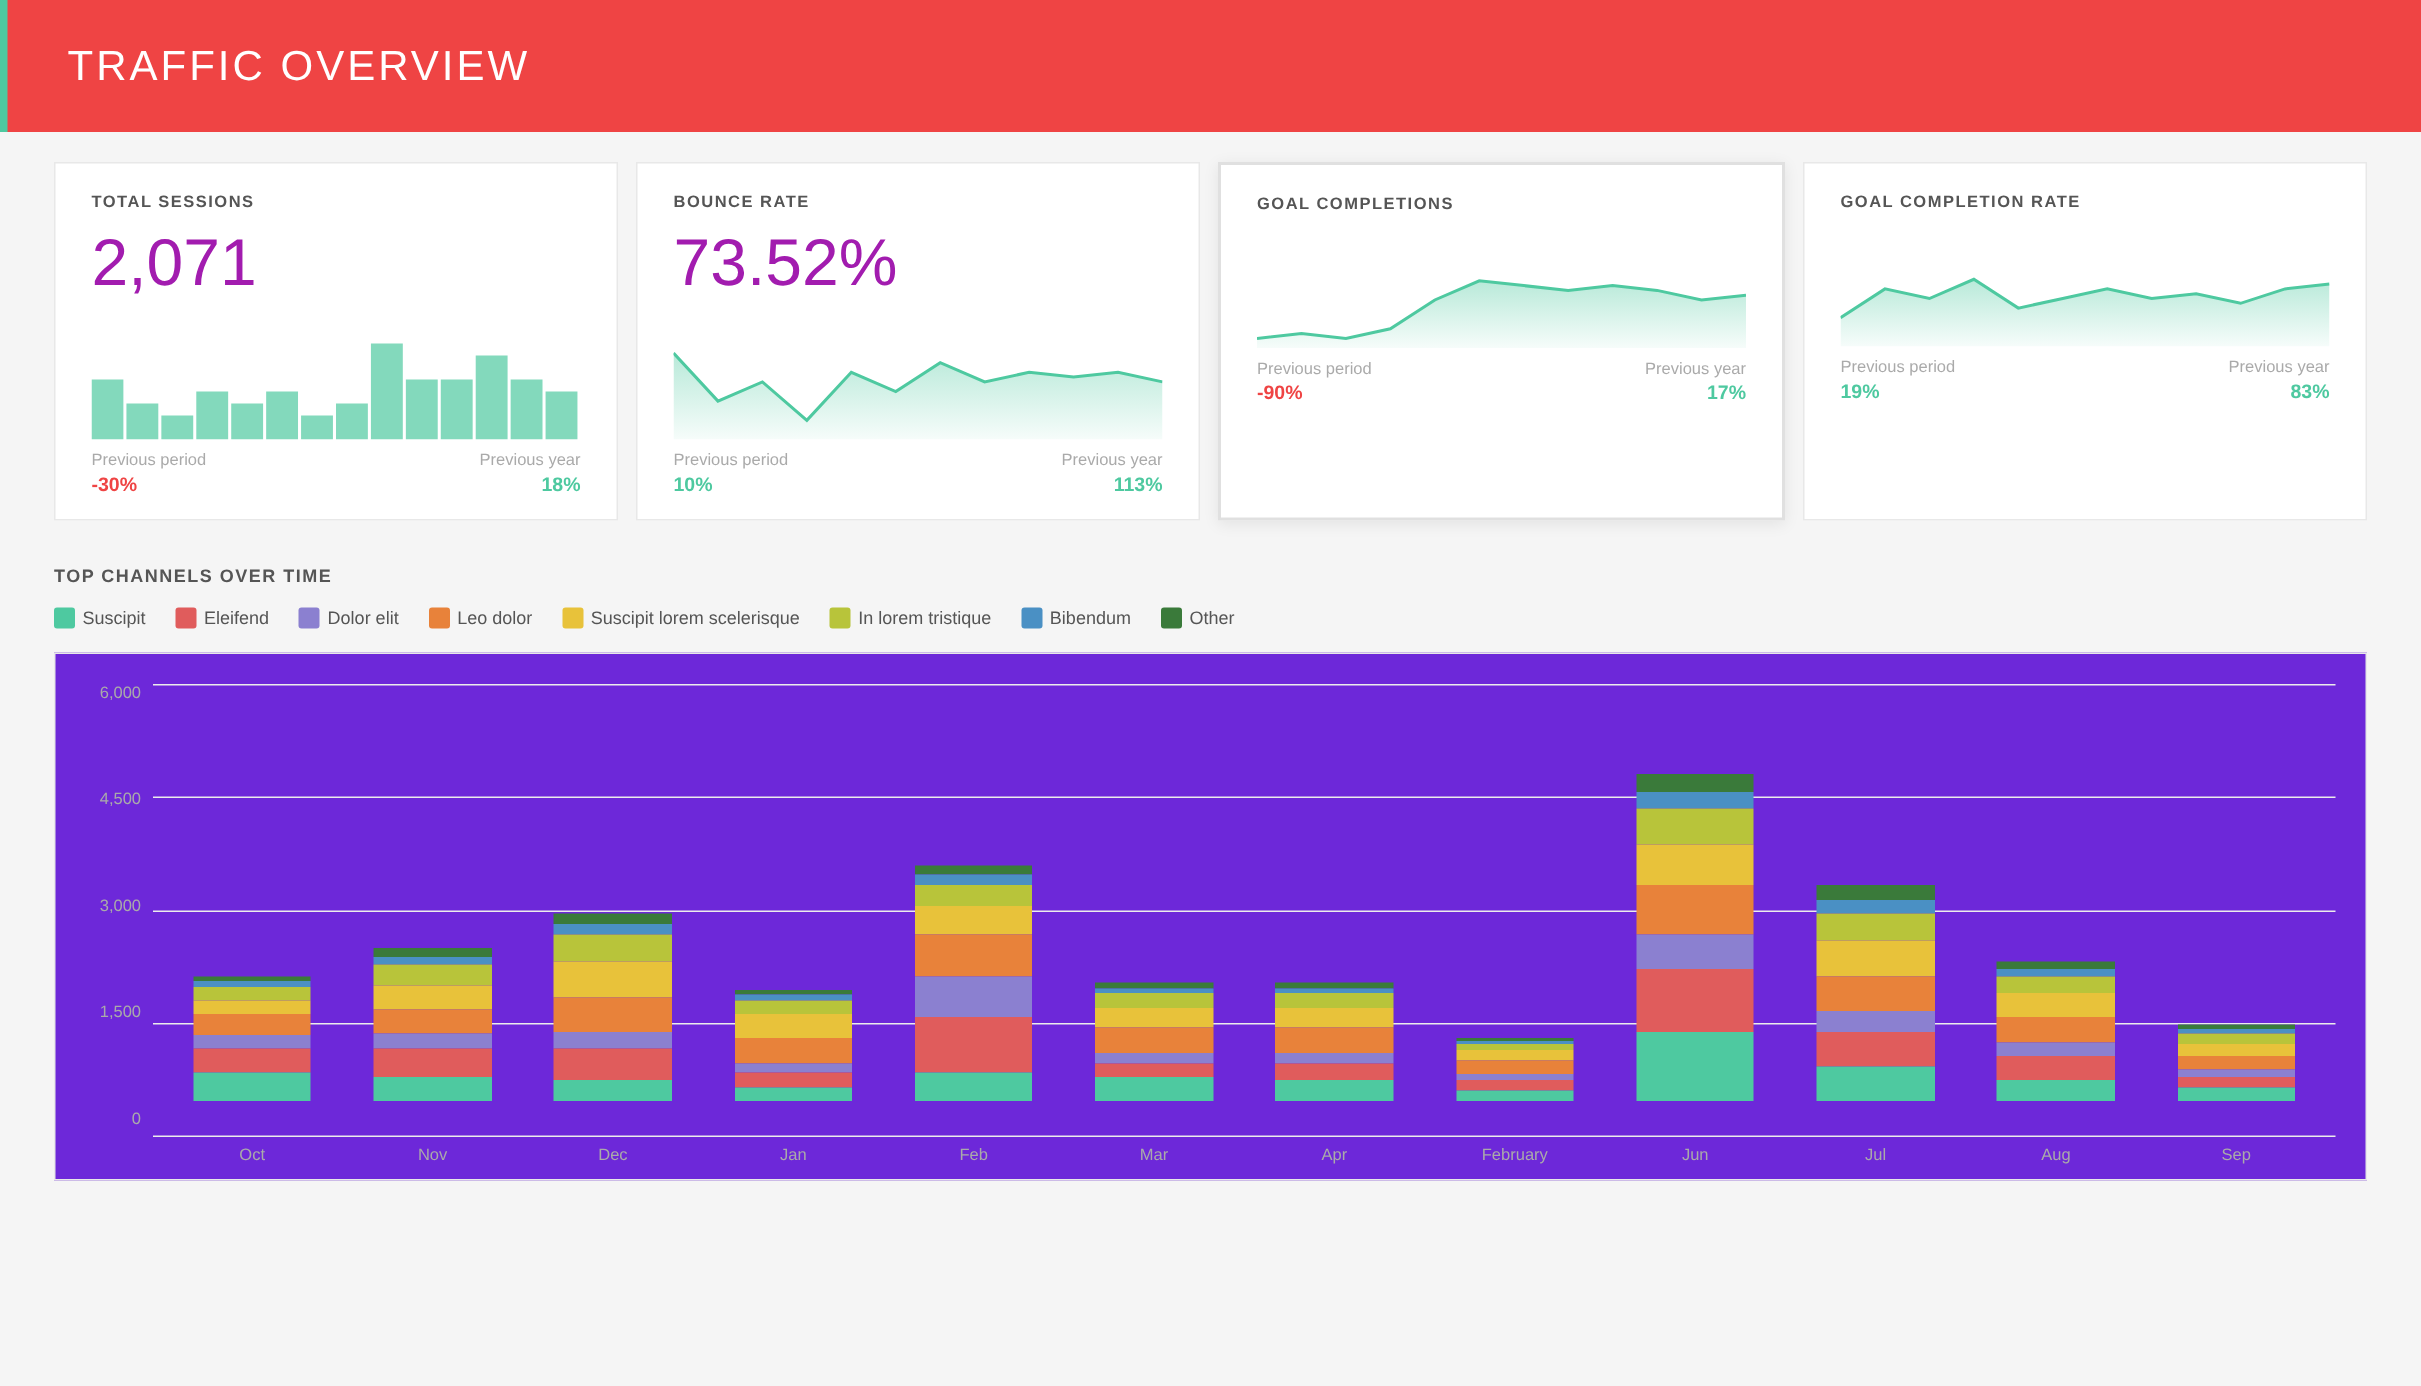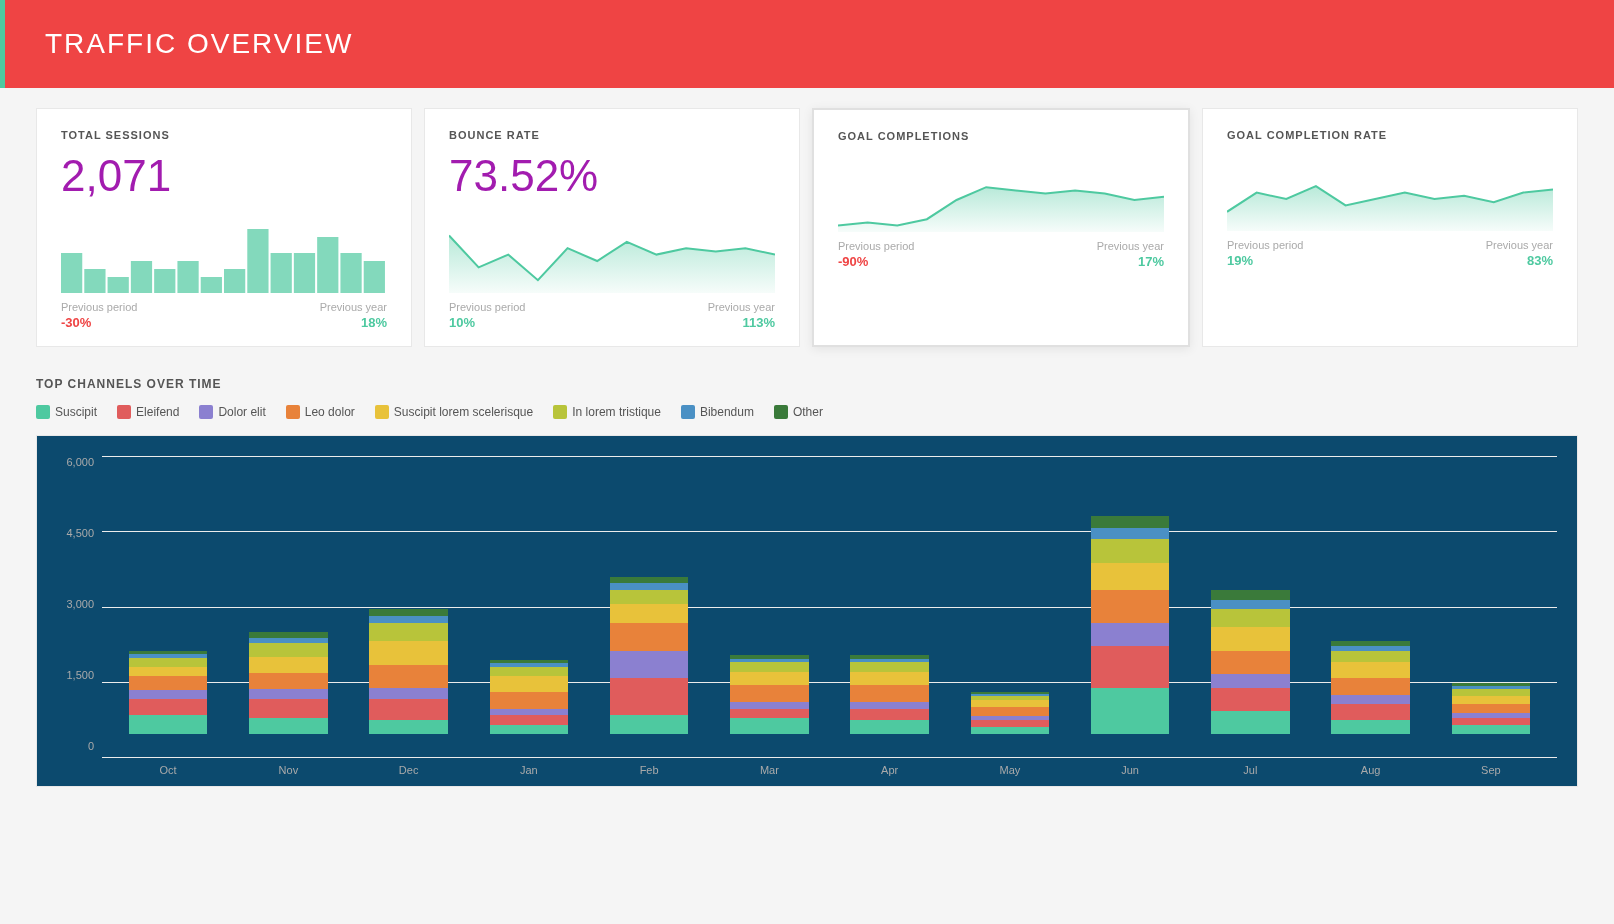--- a/index.html
+++ b/index.html
@@ -96,21 +96,21 @@
       font-size: 12px;
       color: #555;
     }
     .legend-color {
       width: 14px;
       height: 14px;
       border-radius: 2px;
       flex-shrink: 0;
     }
     .bar-chart-container {
-      background: #0c4a6e;
+      background: #6d28d9;
       border: 1px solid #e8e8e8;
       padding: 20px 20px 10px;
     }
     .bar-chart-area {
       display: flex;
       height: 320px;
       position: relative;
     }
     .y-axis {
       width: 45px;
@@ -478,21 +478,21 @@
             </div>
         </div>
         <div class="x-labels" id="x-labels">
             <div class="x-label">Oct</div>
             <div class="x-label">Nov</div>
             <div class="x-label">Dec</div>
             <div class="x-label">Jan</div>
             <div class="x-label">Feb</div>
             <div class="x-label">Mar</div>
             <div class="x-label">Apr</div>
-            <div class="x-label">May</div>
+            <div class="x-label">February</div>
             <div class="x-label">Jun</div>
             <div class="x-label">Jul</div>
             <div class="x-label">Aug</div>
             <div class="x-label">Sep</div>
           </div>
       </div>
     </div>
   </div>
 </div>
 

